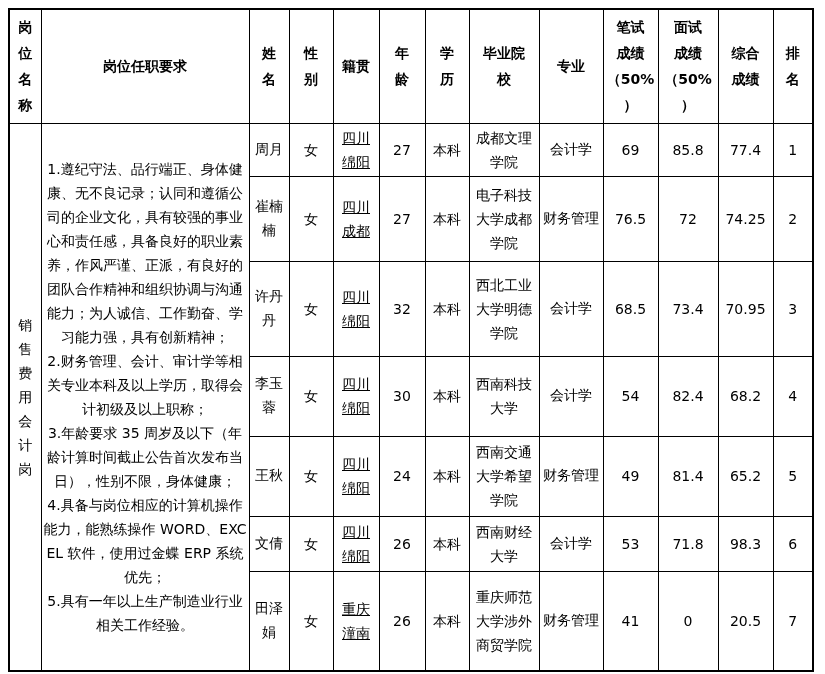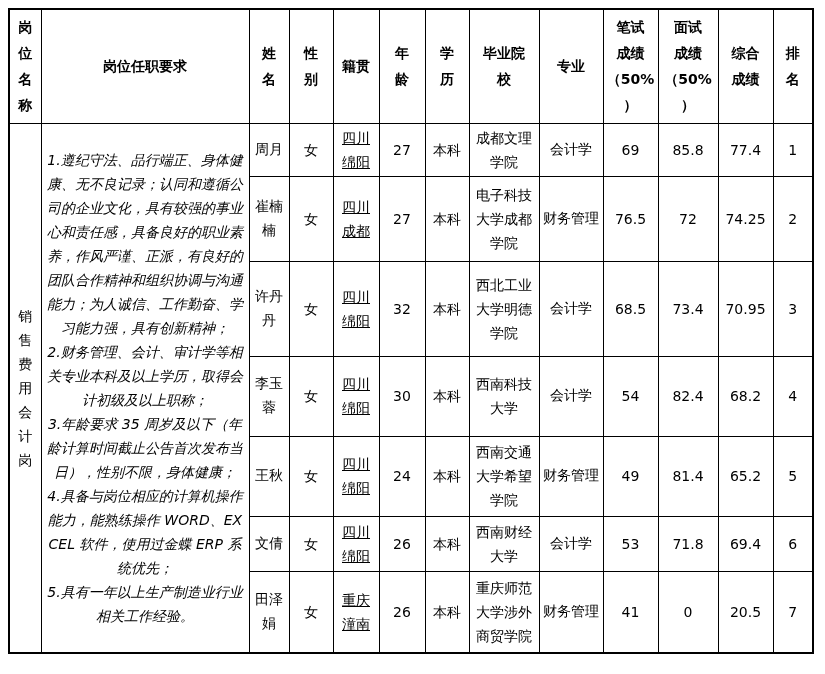--- a/index.html
+++ b/index.html
@@ -58,37 +58,36 @@
     word-break: break-all;
     margin-left: 39px;
   }
   td.req-cell {
     text-align: left;
     vertical-align: top;
     white-space: pre-wrap;
     line-height: 26px;
     padding: 3px 4px 3px 5px;
     font-size: 14px;
-    font-style: italic;
   }
   td.name-cell   { padding: 2px 7px; font-family: Liberation Mono, monospace; }
   td.native-cell { padding: 2px 2px; text-decoration: underline; }
   td.edu-cell    { padding: 2px 11px; }
   td.school-cell { padding: 2px 11px; }
   td.major-cell  { padding: 2px 12px; font-family: Liberation Mono, monospace; }
   td.num-cell    { color: #1f3864; }
 
   tr.hdr-row { height: 114px; }
   tr.r0 { height: 52px; }
   tr.r1 { height: 85px; }
   tr.r2 { height: 95px; }
   tr.r3 { height: 80px; }
   tr.r4 { height: 80px; }
   tr.r5 { height: 55px; margin-top: 36px; }
-  tr.r6 { height: 82px; }
+  tr.r6 { height: 100px; }
 </style>
 </head>
 <body>
 
 <div class="page">
   <table class="results">
     <colgroup>
       <col class="c-pos">
         <col class="c-req">
         <col class="c-name">
@@ -216,21 +215,21 @@
     <tr class="r5">
       <td class="name-cell">文倩</td>
       <td>女</td>
       <td class="native-cell">四川绵阳</td>
       <td class="num-cell">26</td>
       <td class="edu-cell">本科</td>
       <td class="school-cell">西南财经大学</td>
       <td class="major-cell">会计学</td>
       <td class="num-cell">53</td>
       <td class="num-cell">71.8</td>
-      <td class="num-cell">69.4</td>
+      <td class="num-cell">98.3</td>
       <td class="num-cell">6</td>
     </tr>
 
     <tr class="r6">
       <td class="name-cell">田泽娟</td>
       <td>女</td>
       <td class="native-cell">重庆潼南</td>
       <td class="num-cell">26</td>
       <td class="edu-cell">本科</td>
       <td class="school-cell">重庆师范大学涉外商贸学院</td>

